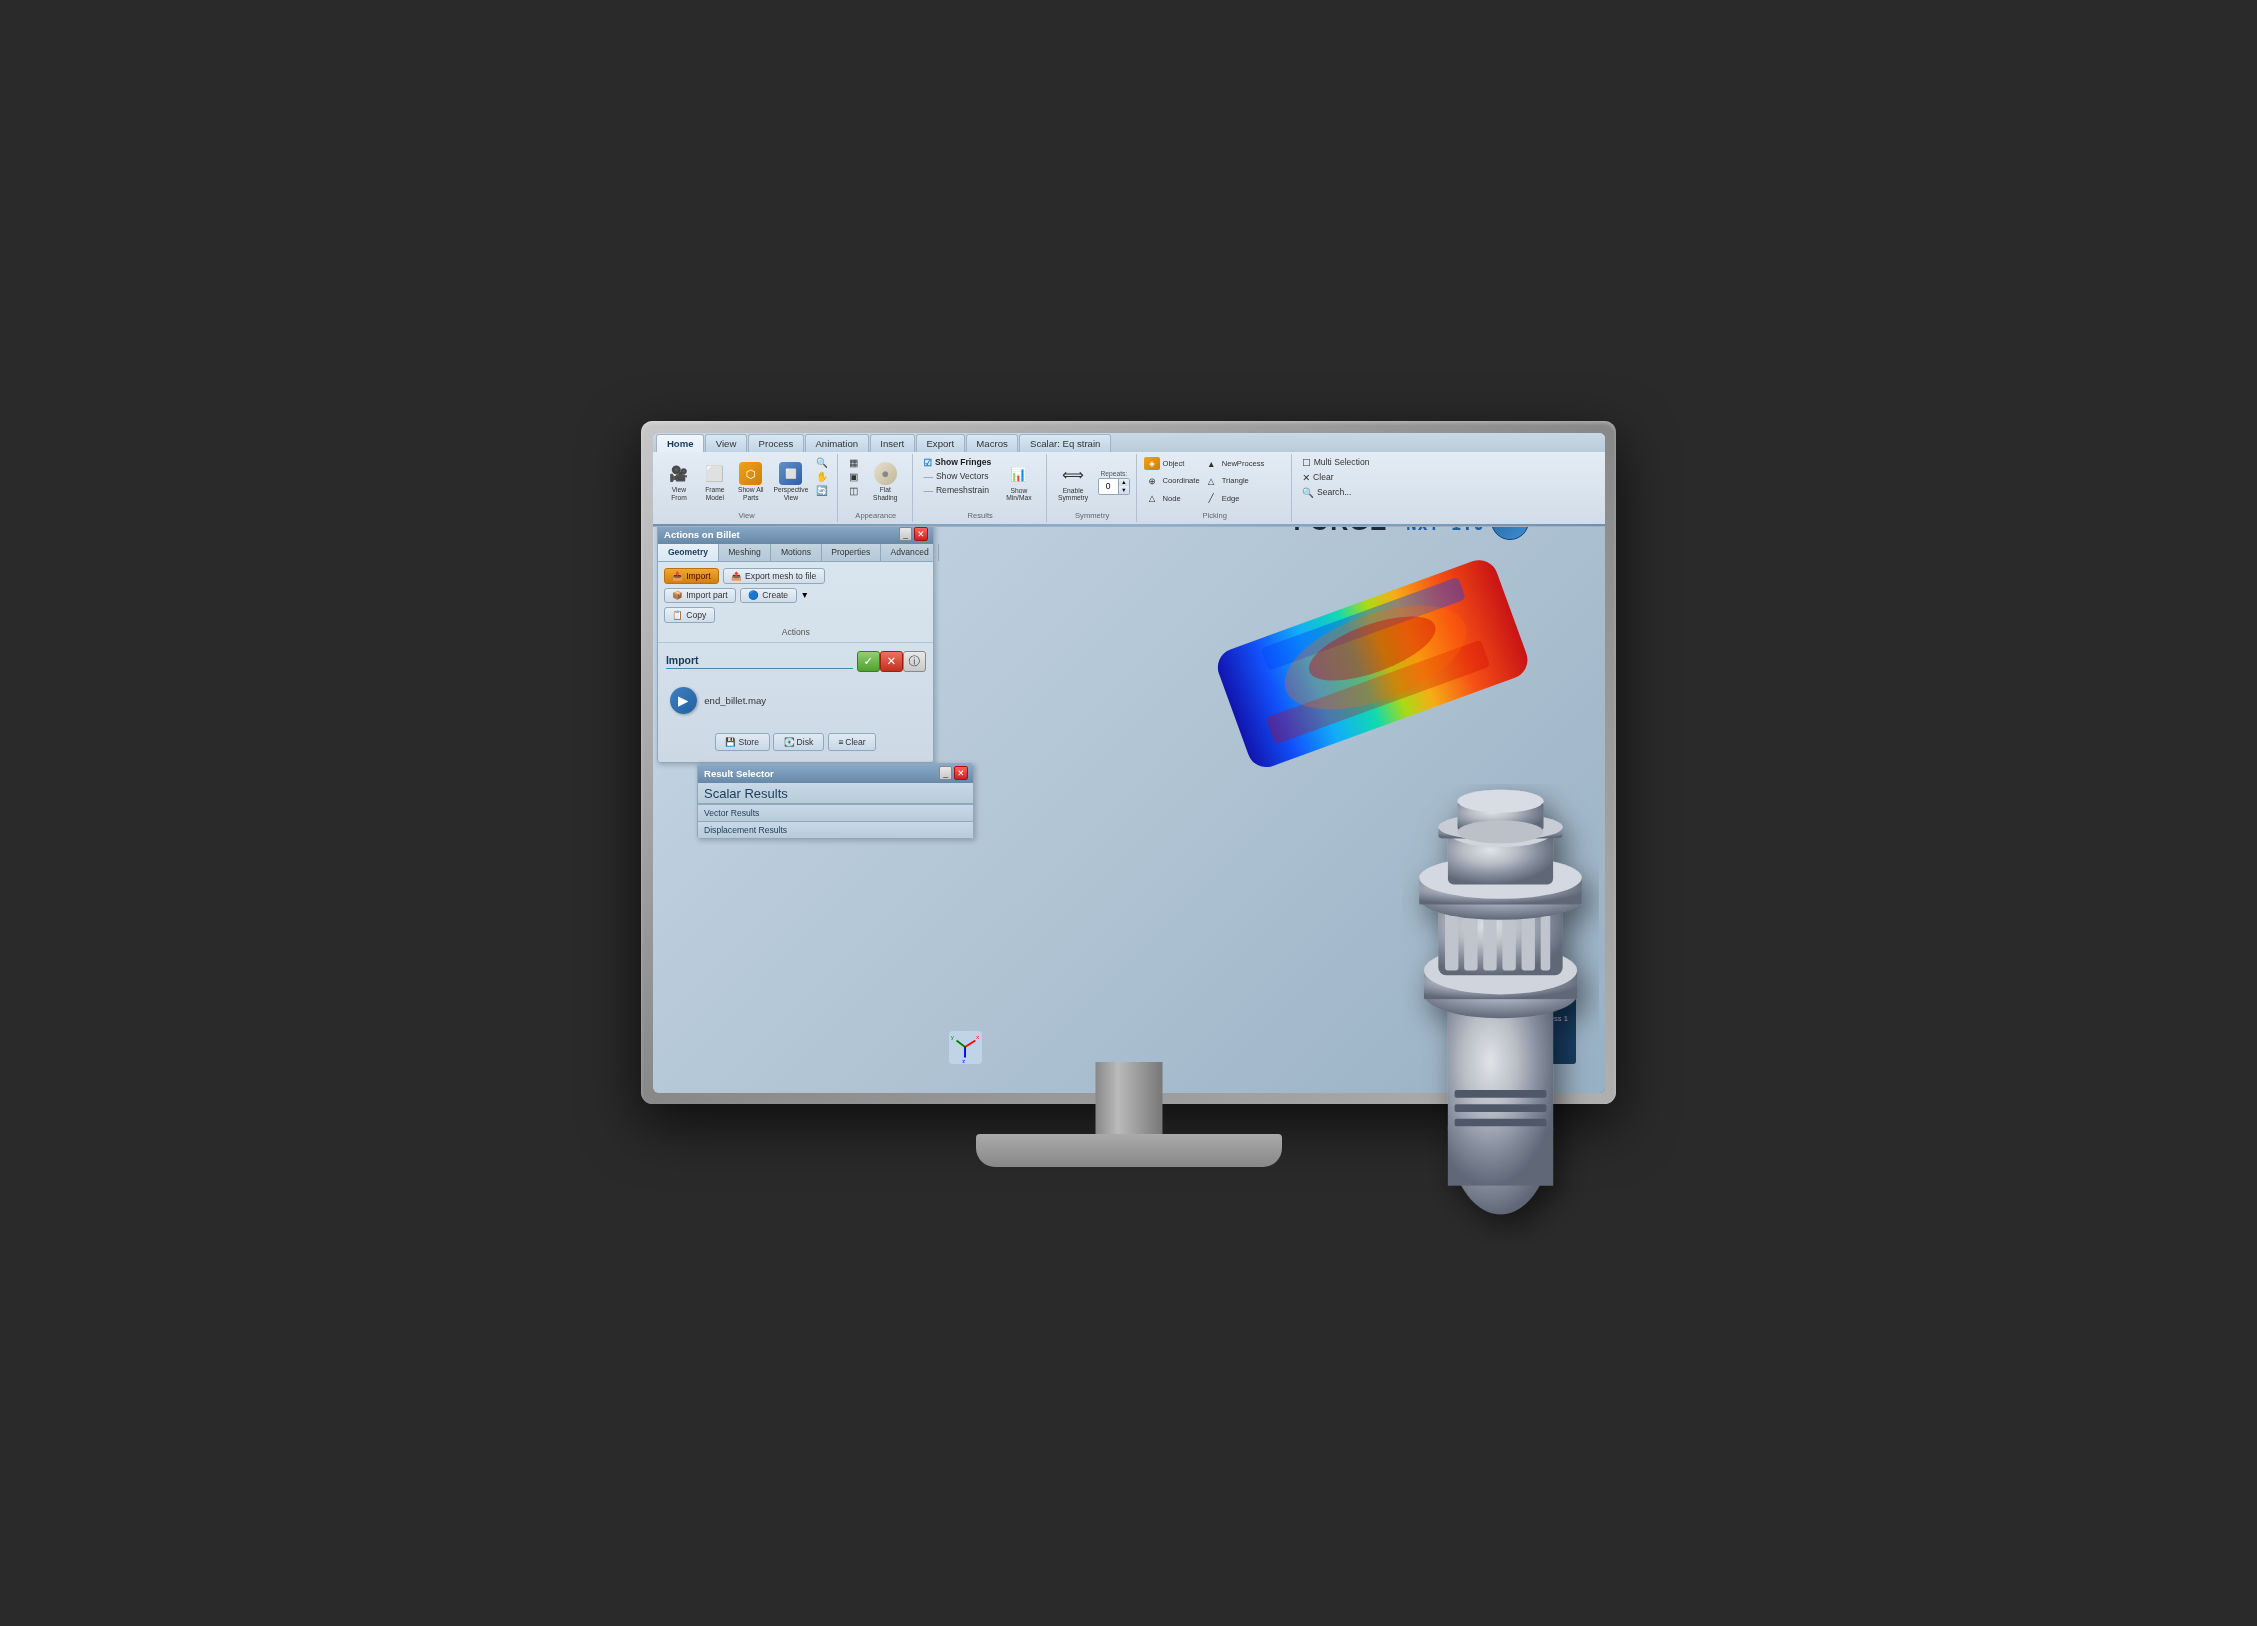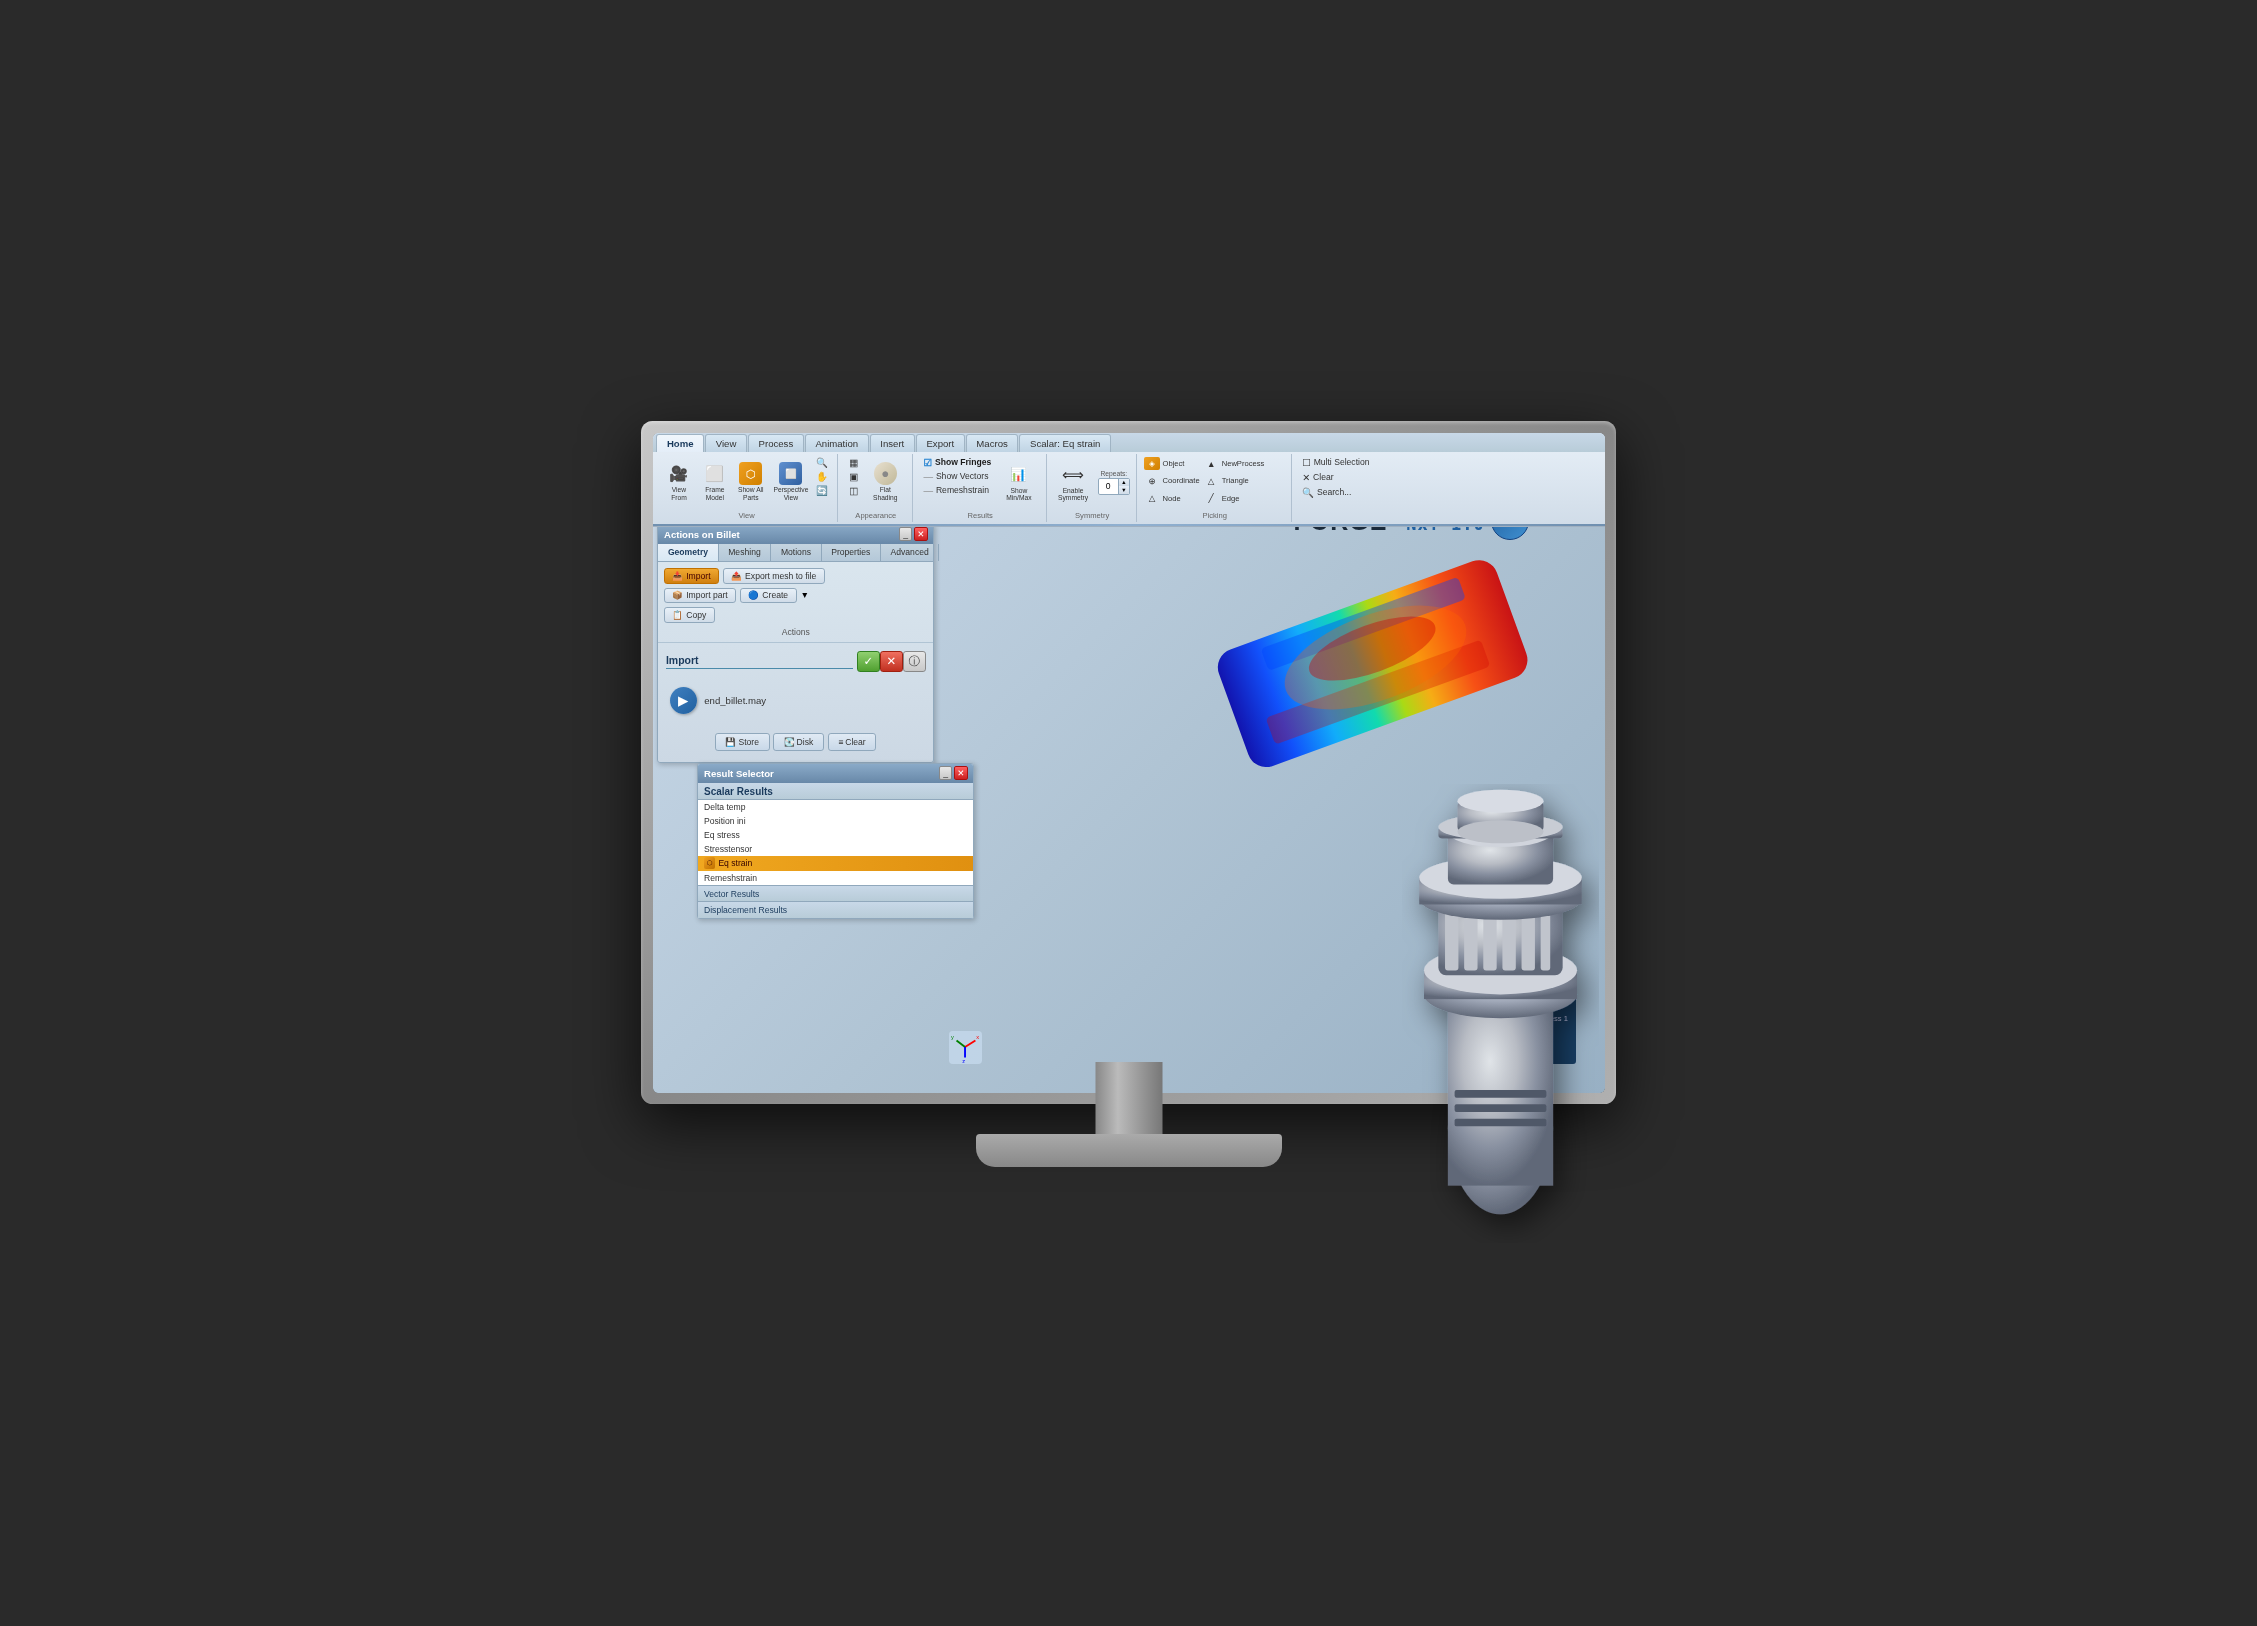--- a/index.html
+++ b/index.html
@@ -358,22 +358,22 @@
       background: linear-gradient(to bottom, #dce8f0, #ccd8e4);
       border: 1px solid #90a8bc;
       border-radius: 2.9px;
       z-index: 4;
       box-shadow: 1.9px 1.9px 5.7px rgba(0,0,0,0.2);
       margin-left: 40px;
     }
 
     .result-section-label {
       padding: 2.9px 5.7px;
-      font-size: 10px;
-      font-weight: bold;
+      font-size: 13px;
+      font-weight: normal;
       color: #1a3a5c;
       background: linear-gradient(to bottom, #c8d8e8, #b8ccd8);
       border-bottom: 1px solid #90a8bc;
     }
 
     .result-list {
       max-height: 96px;
       overflow-y: auto;
       background: white;
     }
@@ -842,31 +842,20 @@
 
         <div class="result-panel">
           <div class="panel-title-bar">
             <span class="panel-title">Result Selector</span>
             <div class="panel-controls">
               <div class="panel-ctrl-btn">_</div>
               <div class="panel-ctrl-btn red">✕</div>
             </div>
           </div>
           <div class="result-section-label">Scalar Results</div>
-          <div class="result-list">
-            <div class="result-item">Delta temp</div>
-            <div class="result-item">Position ini</div>
-            <div class="result-item">Eq stress</div>
-            <div class="result-item">Stresstensor</div>
-            <div class="result-item selected">
-              <div class="result-icon">⬡</div>
-              <span>Eq strain</span>
-            </div>
-            <div class="result-item">Remeshstrain</div>
-          </div>
           <div class="result-expander">Vector Results</div>
           <div class="result-expander">Displacement Results</div>
         </div>
 
       </div>
       <div class="monitor-power-led"></div>
     </div>
   </div>
 
   <div style="position:absolute;bottom:67px;left:50%;transform:translateX(-50%);width:67px;height:76px;background:linear-gradient(to right,#888,#bbb,#999,#777);z-index:0;"></div>

